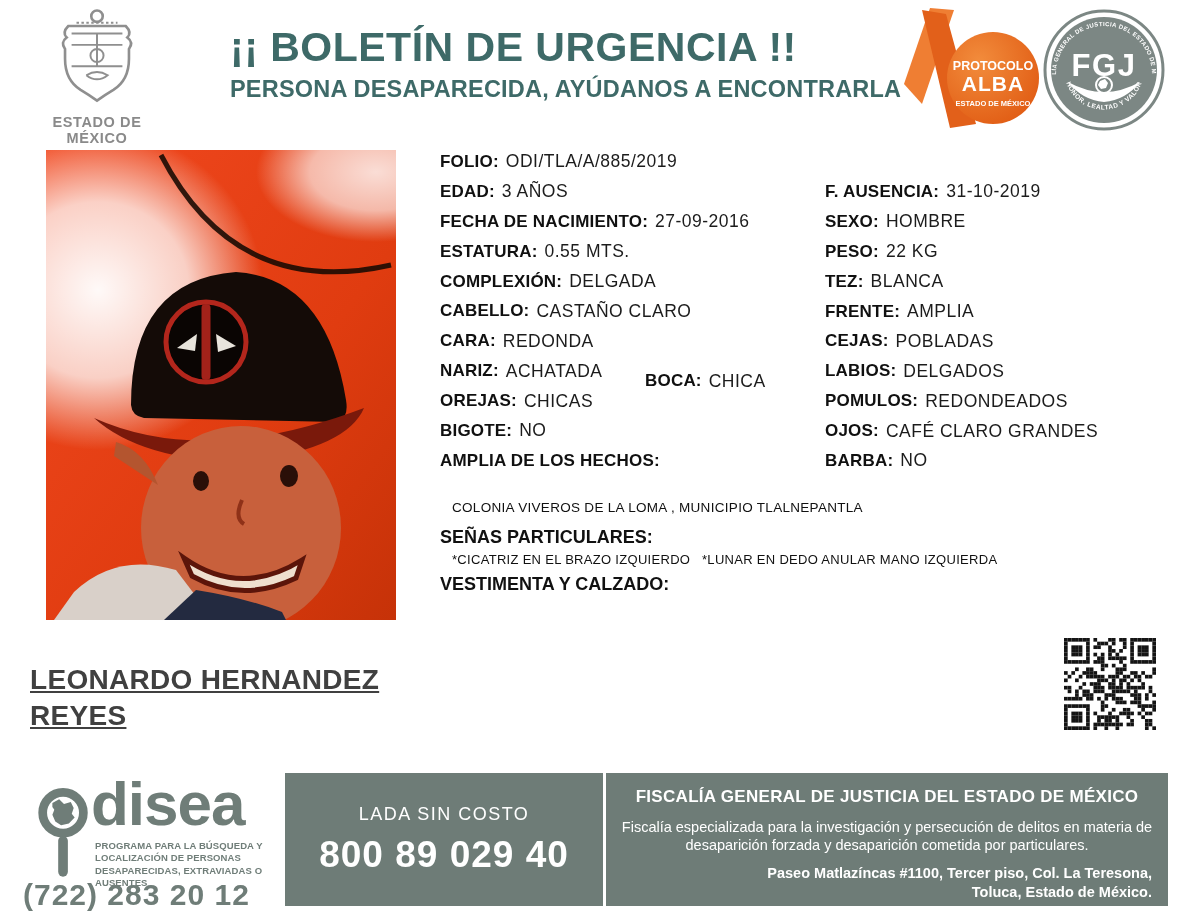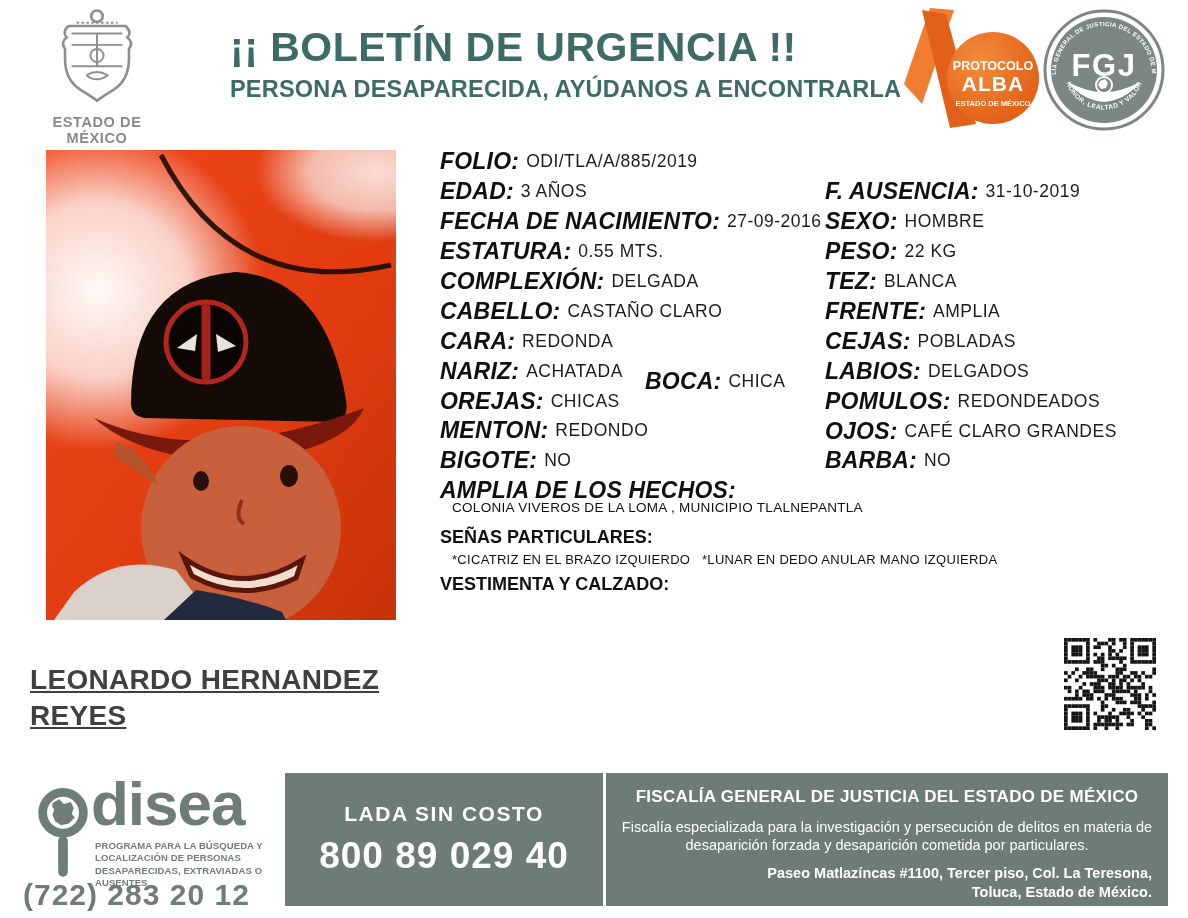--- a/index.html
+++ b/index.html
@@ -20,42 +20,42 @@
 
   
   .name{position:absolute;left:30px;top:662px;width:440px;text-align:left;
         font-size:28px;font-weight:800;line-height:1.28;color:#404040;letter-spacing:.3px;text-decoration:underline;}
 
   
   .col{position:absolute;}
   .col-left{left:440px;top:147px;}
   .col-right{left:825px;top:177px;}
   .frow{height:29.9px;display:flex;align-items:center;gap:7px;white-space:nowrap;position:relative;}
-  .flabel{font-size:23px;font-weight:800;letter-spacing:.2px;color:#101010;font-style:italic;}
+  .flabel{font-size:17px;font-weight:800;letter-spacing:.2px;color:#101010;}
   .fvalue{font-size:17.5px;font-weight:400;letter-spacing:.5px;color:#1c1c1c;}
   .pair2{position:absolute;left:205px;display:flex;gap:7px;align-items:center;margin-top:20px;}
   .lugar-detail{position:absolute;left:452px;top:500px;font-size:13.5px;font-weight:500;letter-spacing:.3px;}
   .senas-label{position:absolute;left:440px;top:527px;font-size:18px;font-weight:800;}
   .senas-detail{position:absolute;left:452px;top:552px;font-size:13px;font-weight:500;letter-spacing:.3px;white-space:pre;}
   .vestimenta-label{position:absolute;left:440px;top:574px;font-size:18px;font-weight:800;}
 
   
   .qr{position:absolute;left:1064px;top:638px;width:92px;height:92px;}
 
   
   .odisea{position:absolute;left:25px;top:782px;width:280px;height:132px;}
   .odisea-glass{position:absolute;left:8px;top:4px;}
   .odisea-word{position:absolute;left:66px;top:-14px;font-size:62px;font-weight:800;color:#6f7d78;letter-spacing:-1px;}
   .odisea-program{position:absolute;left:70px;top:58px;width:210px;font-size:9.5px;font-weight:700;
                   color:#6f7d78;line-height:1.3;letter-spacing:.1px;}
   .odisea-phone{position:absolute;left:-2px;top:96px;font-size:30px;font-weight:800;color:#6f7d78;letter-spacing:1px;}
   .band{position:absolute;left:285px;top:773px;width:883px;height:133px;background:#6e7c77;}
   .lada{position:absolute;left:0;top:0;bottom:0;width:318px;display:flex;flex-direction:column;
         justify-content:center;align-items:center;gap:9px;color:#fff;}
-  .lada-label{font-size:21px;font-weight:700;letter-spacing:1.5px;}
+  .lada-label{font-size:18px;font-weight:400;letter-spacing:1.5px;}
   .lada-number{font-size:37px;font-weight:800;letter-spacing:1px;}
   .band-divider{position:absolute;left:318px;top:0;bottom:0;width:3px;background:#ffffff;}
   .fiscalia{position:absolute;left:321px;right:0;top:0;bottom:0;color:#fff;
             display:flex;flex-direction:column;padding:12px 14px 10px 14px;box-sizing:border-box;}
   .fiscalia-title{font-size:17px;font-weight:800;text-align:center;letter-spacing:.3px;margin-top:2px;}
   .fiscalia-desc{font-size:14.5px;font-weight:400;text-align:center;line-height:1.25;margin-top:11px;
                  max-width:552px;align-self:center;}
   .fiscalia-address{font-size:14.5px;font-weight:700;text-align:right;line-height:1.3;margin-top:10px;padding-right:2px;}
 </style>
 </head>
@@ -201,24 +201,20 @@
       <span class="flabel">NARIZ:</span>
       <span class="fvalue">ACHATADA</span>
       <span class="pair2">
         <span class="flabel">BOCA:</span>
         <span class="fvalue">CHICA</span>
       </span>
     </div>
     <div class="frow">
       <span class="flabel">OREJAS:</span>
       <span class="fvalue">CHICAS</span>
-    </div>
-    <div class="frow">
-      <span class="flabel">MENTON:</span>
-      <span class="fvalue">REDONDO</span>
     </div>
     <div class="frow">
       <span class="flabel">BIGOTE:</span>
       <span class="fvalue">NO</span>
     </div>
     <div class="frow">
       <span class="flabel">AMPLIA DE LOS HECHOS:</span>
       <span class="fvalue"></span>
     </div>
   </div>

